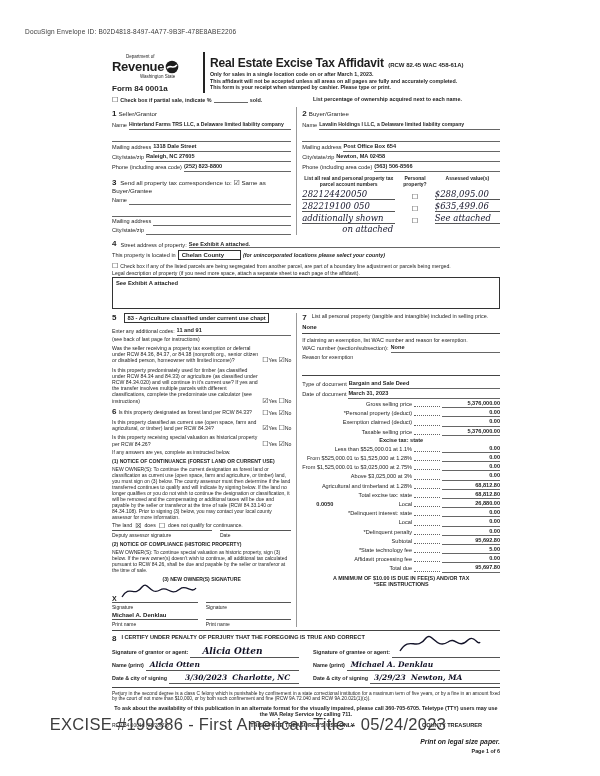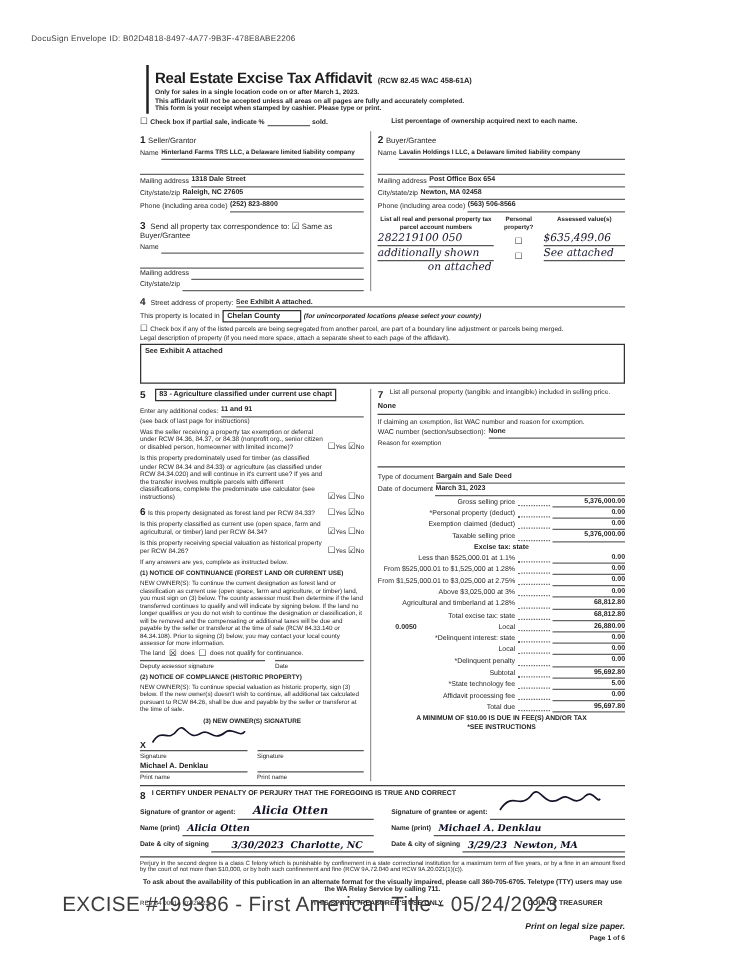--- a/index.html
+++ b/index.html
@@ -109,20 +109,34 @@
 </style>
 </head>
 <body>
 
 <div class="page">
   <div class="docusign">DocuSign Envelope ID: B02D4818-8497-4A77-9B3F-478E8ABE2206</div>
 
   <div class="form">
 
     <div class="hdr">
+      <div class="dept">
+        <div class="d1">Department of</div>
+        <div class="drow">
+          <span class="dname">Revenue</span>
+          <span class="logo">
+            <svg width="14" height="14" viewBox="0 0 20 20">
+                <circle cx="10" cy="10" r="9" fill="#1d1d1d"></circle>
+                <path d="M3,12 C7,5 12,15 17,7" stroke="#fff" stroke-width="2.2" fill="none"></path>
+              </svg>
+          </span>
+        </div>
+        <div class="d2">Washington State</div>
+        <div class="fno">Form 84 0001a</div>
+      </div>
       <div class="hdiv"></div>
       <div class="htxt">
         <div class="t">
           <span class="big">Real Estate Excise Tax Affidavit</span>
           <span class="rcw">(RCW 82.45 WAC 458-61A)</span>
         </div>
         <div class="n">Only for sales in a single location code on or after March 1, 2023.</div>
         <div class="n">This affidavit will not be accepted unless all areas on all pages are fully and accurately completed.</div>
         <div class="n">This form is your receipt when stamped by cashier. Please type or print.</div>
       </div>
@@ -202,20 +216,25 @@
           </div>
         <div class="frow">
             <span class="flab">Phone (including area code)</span>
             <span class="fval">(563) 506-8566</span>
           </div>
 
         <div class="phead">
           <span class="ph1">List all real and personal property tax parcel account numbers</span>
           <span class="ph2">Personal property?</span>
           <span class="ph3">Assessed value(s)</span>
+        </div>
+        <div class="parcelrow">
+          <span class="pnum hand">282124420050</span>
+          <span class="pbox cb">☐</span>
+          <span class="pval hand">$288,095.00</span>
         </div>
         <div class="parcelrow">
           <span class="pnum hand">282219100 050</span>
           <span class="pbox cb">☐</span>
           <span class="pval hand">$635,499.06</span>
         </div>
         <div class="parcelrow">
           <span class="pnum hand">additionally shown</span>
           <span class="pbox cb">☐</span>
           <span class="pval hand">See attached</span>

